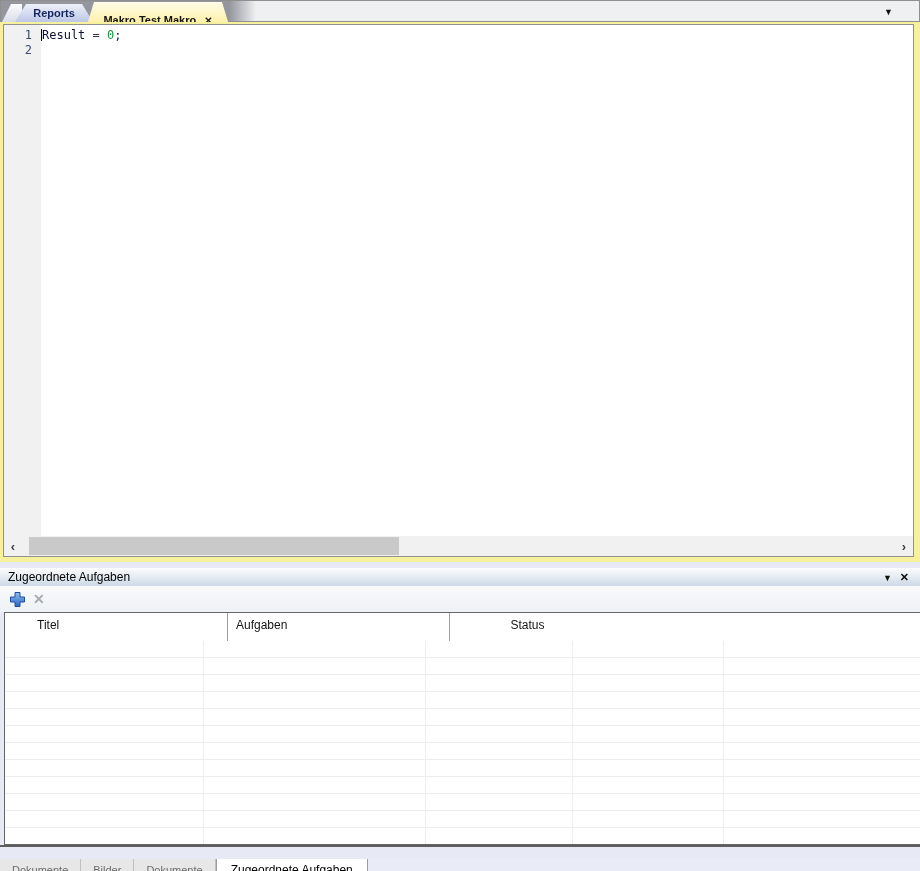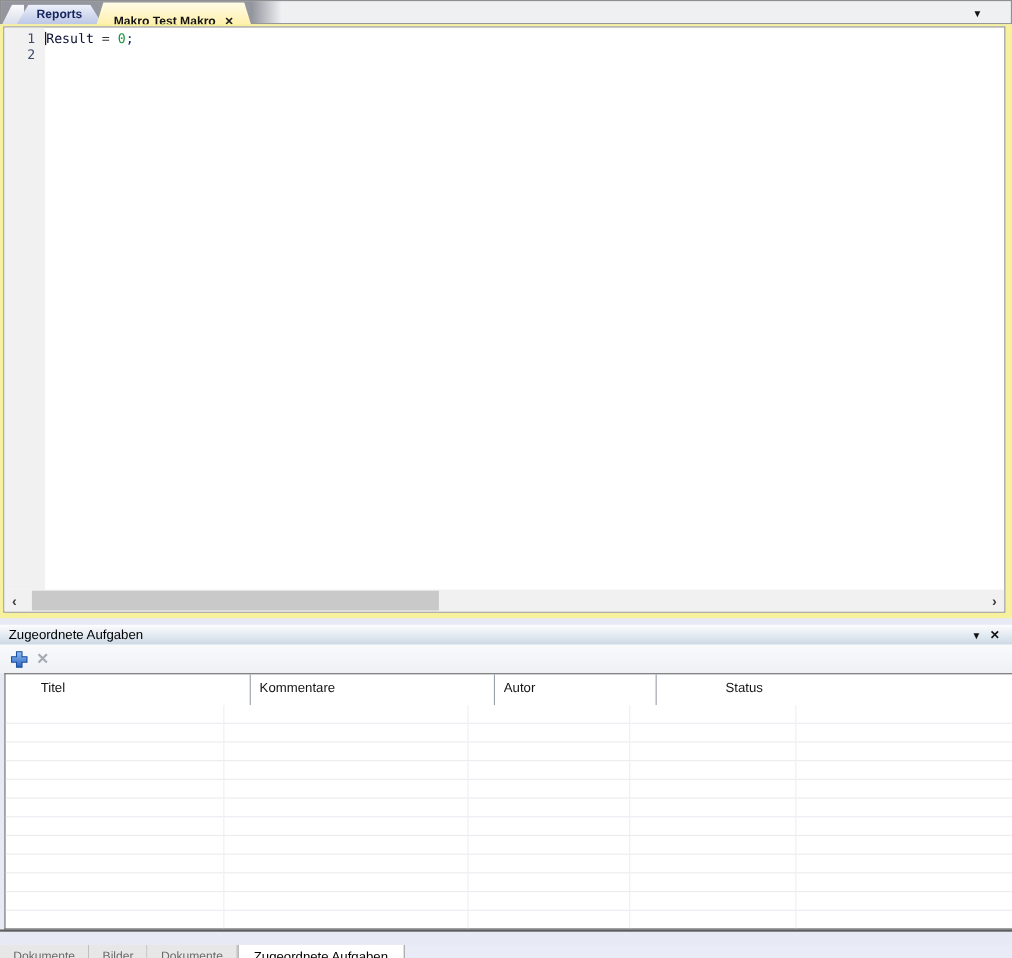--- a/index.html
+++ b/index.html
@@ -129,22 +129,21 @@
       </defs>
       <path d="M6 1.5h5v4.5h4.5v5H11v4.5H6V11H1.5V6H6z" fill="url(#pg)" stroke="#1d4e9e" stroke-width="1"></path>
     </svg>
   </div>
   <span class="del-btn">✕</span>
 </div>
 
 <div class="task-table">
   <div class="thead">
     <div class="th">Titel</div>
-    <div class="th">Kommentare</div>
-    <div class="th">Autor</div>
+    <div class="th">Aufgaben</div>
     <div class="th">Status</div>
   </div>
   <div>
       <div class="trow">
         <div class="tcell"></div>
         <div class="tcell"></div>
         <div class="tcell"></div>
         <div class="tcell"></div>
         <div class="tcell"></div>
       </div>

